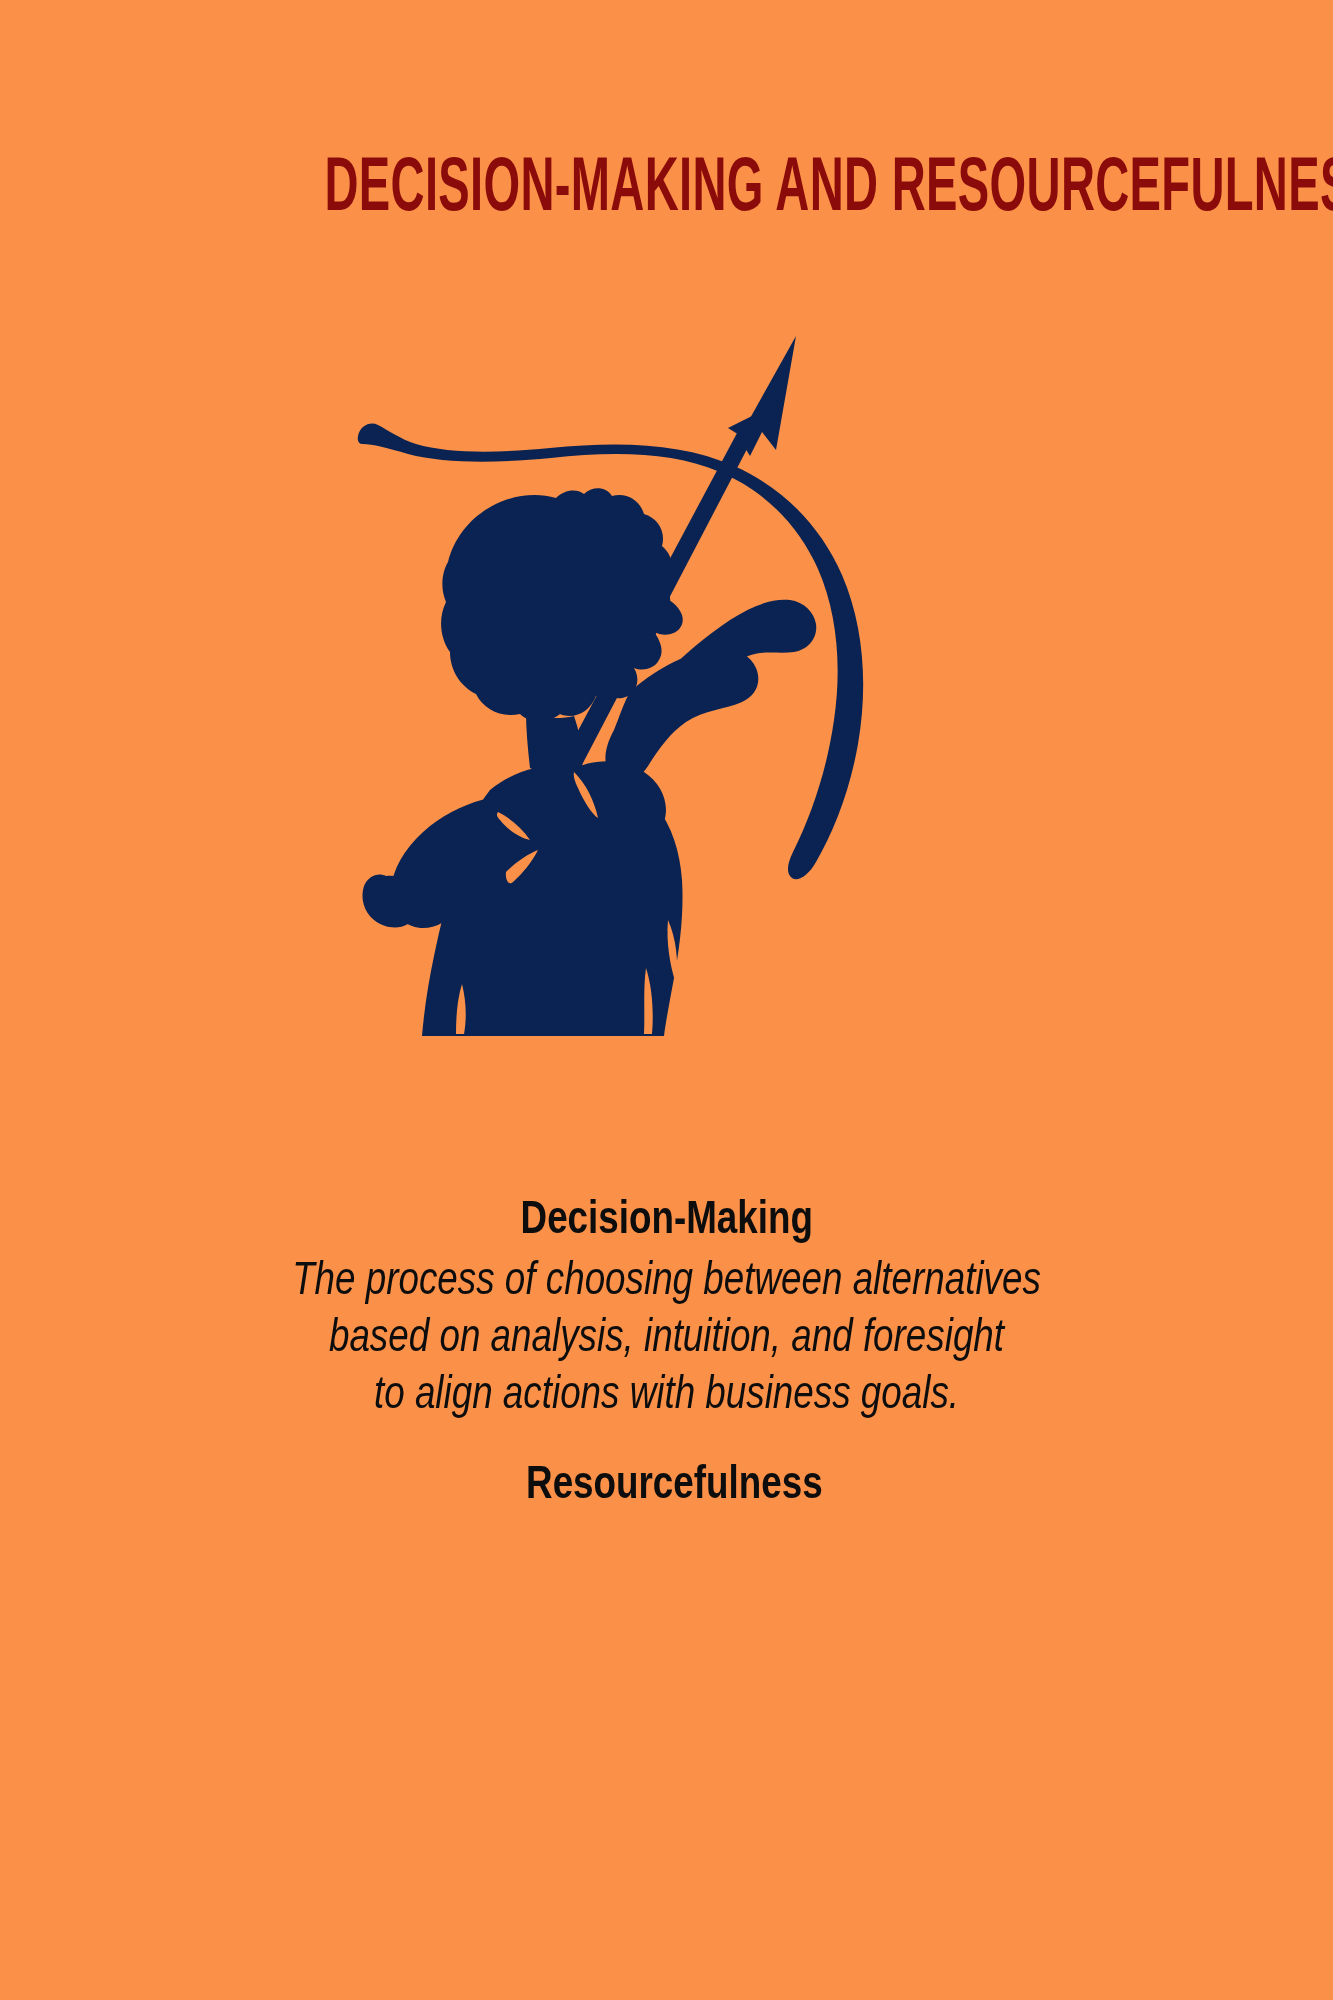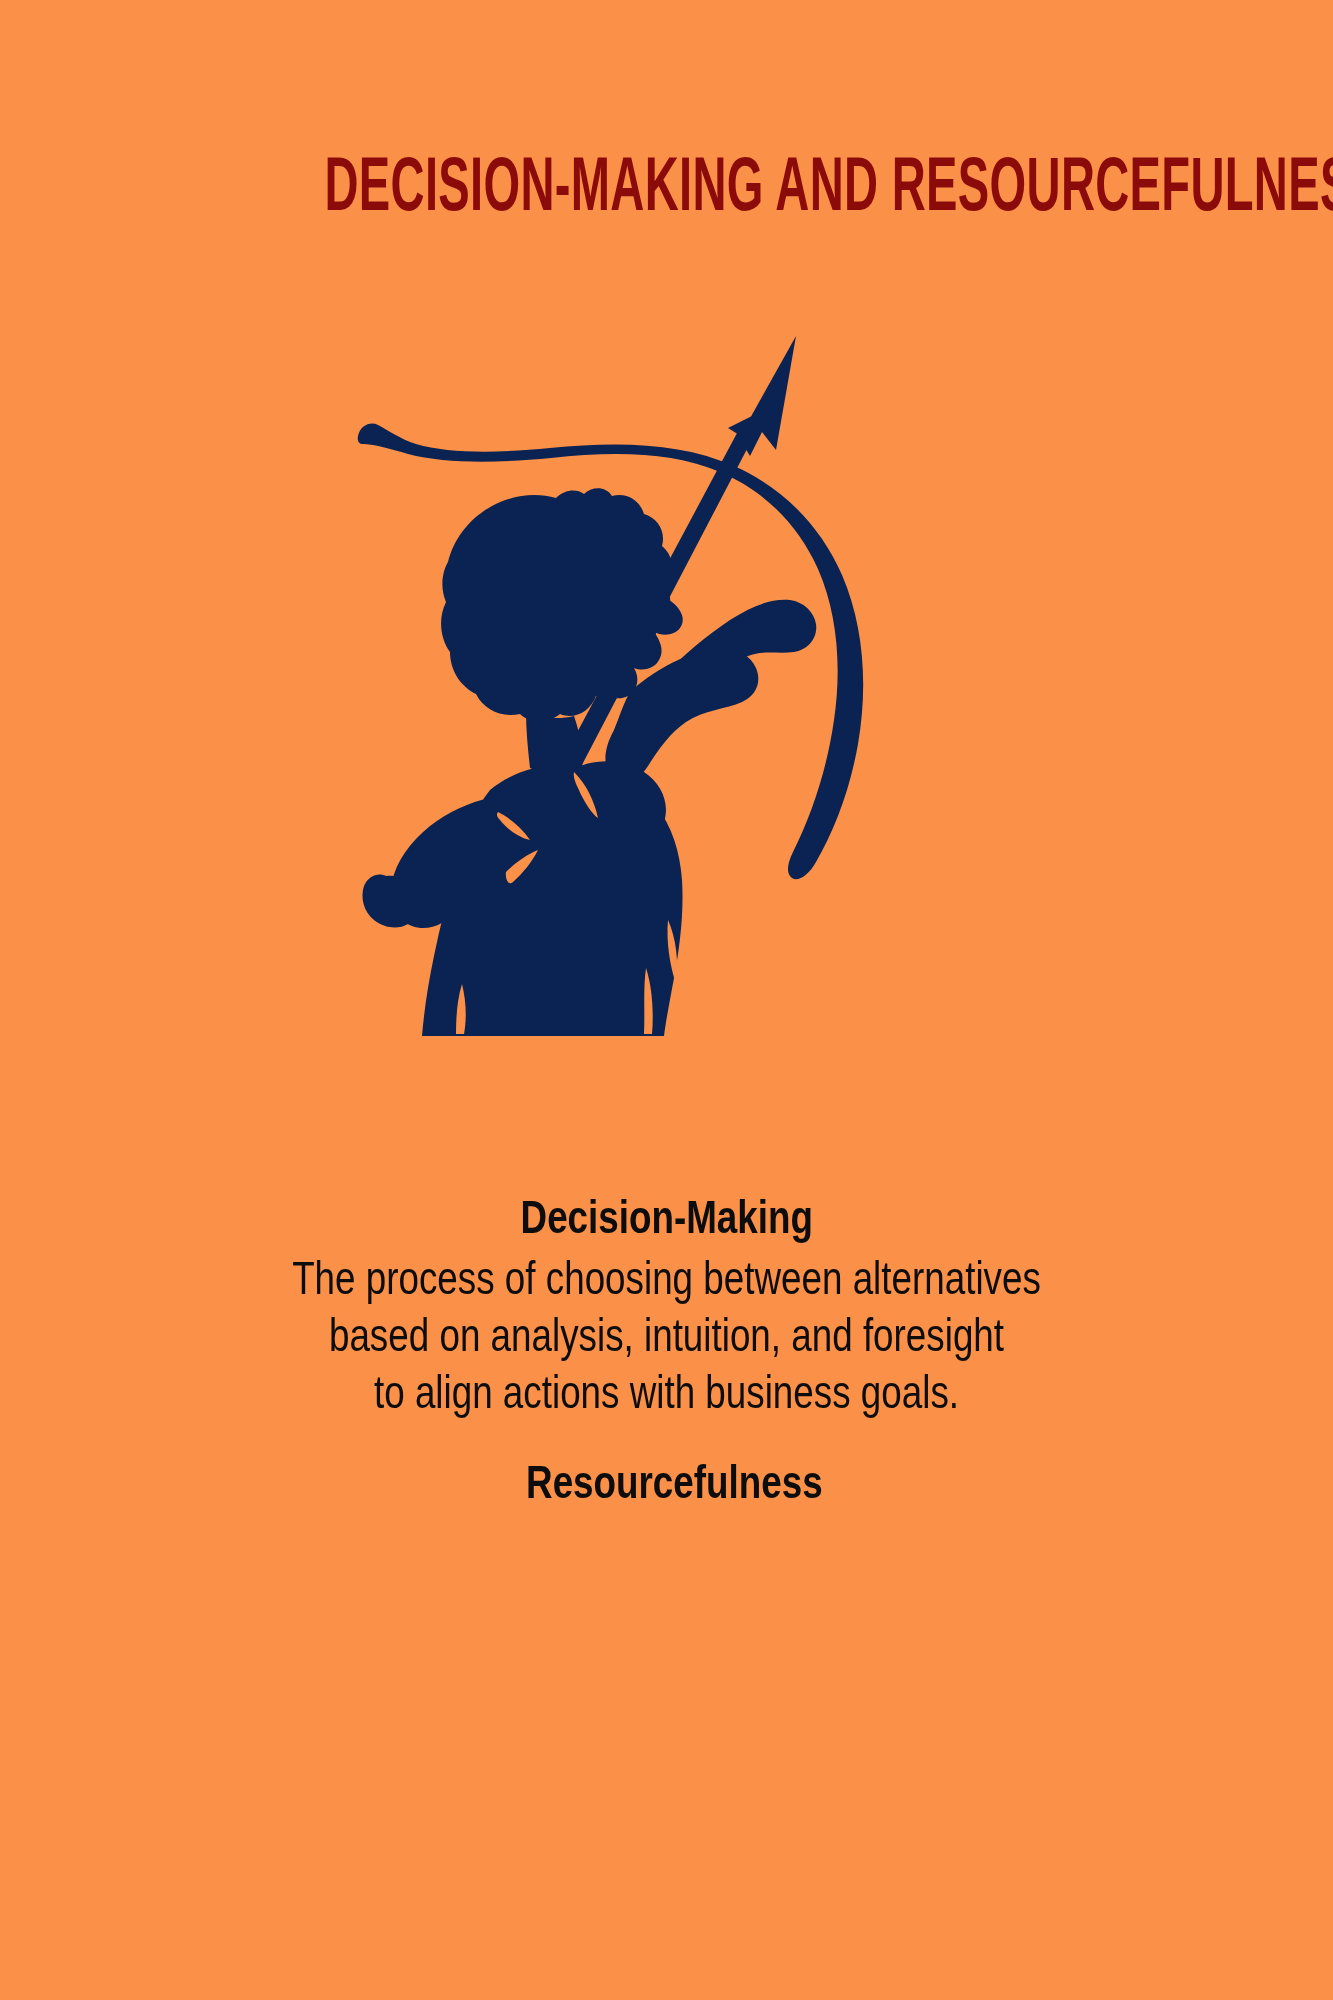--- a/index.html
+++ b/index.html
@@ -84,20 +84,21 @@
     font-size: 46px;
     line-height: 1.18;
     transform: scaleX(0.80);
     transform-origin: center center;
     white-space: nowrap;
     margin: 0 0 6px 0;
   }
 
   .section-body {
     margin: 0;
+    font-style: italic;
   }
   .body-line {
     display: block;
     color: #0d0d0d;
     font-family: "Liberation Sans", sans-serif;
     font-weight: 400;
     font-size: 46px;
     line-height: 1.24;
     transform: scaleX(0.80);
     transform-origin: center center;

